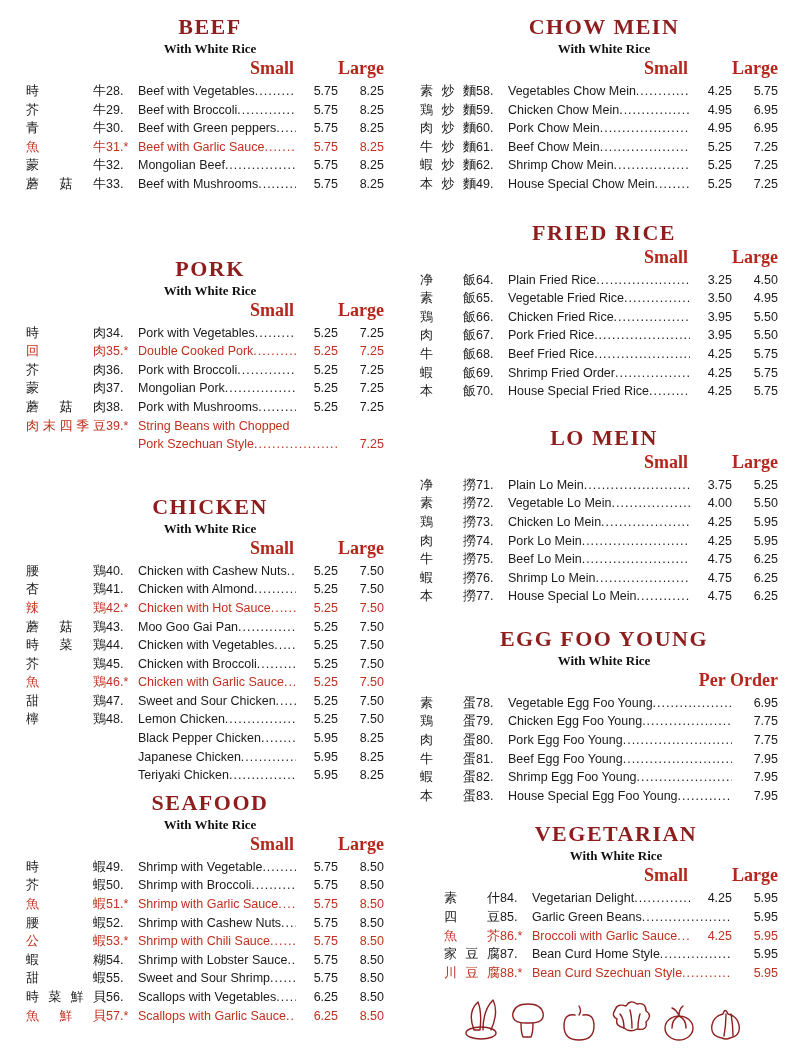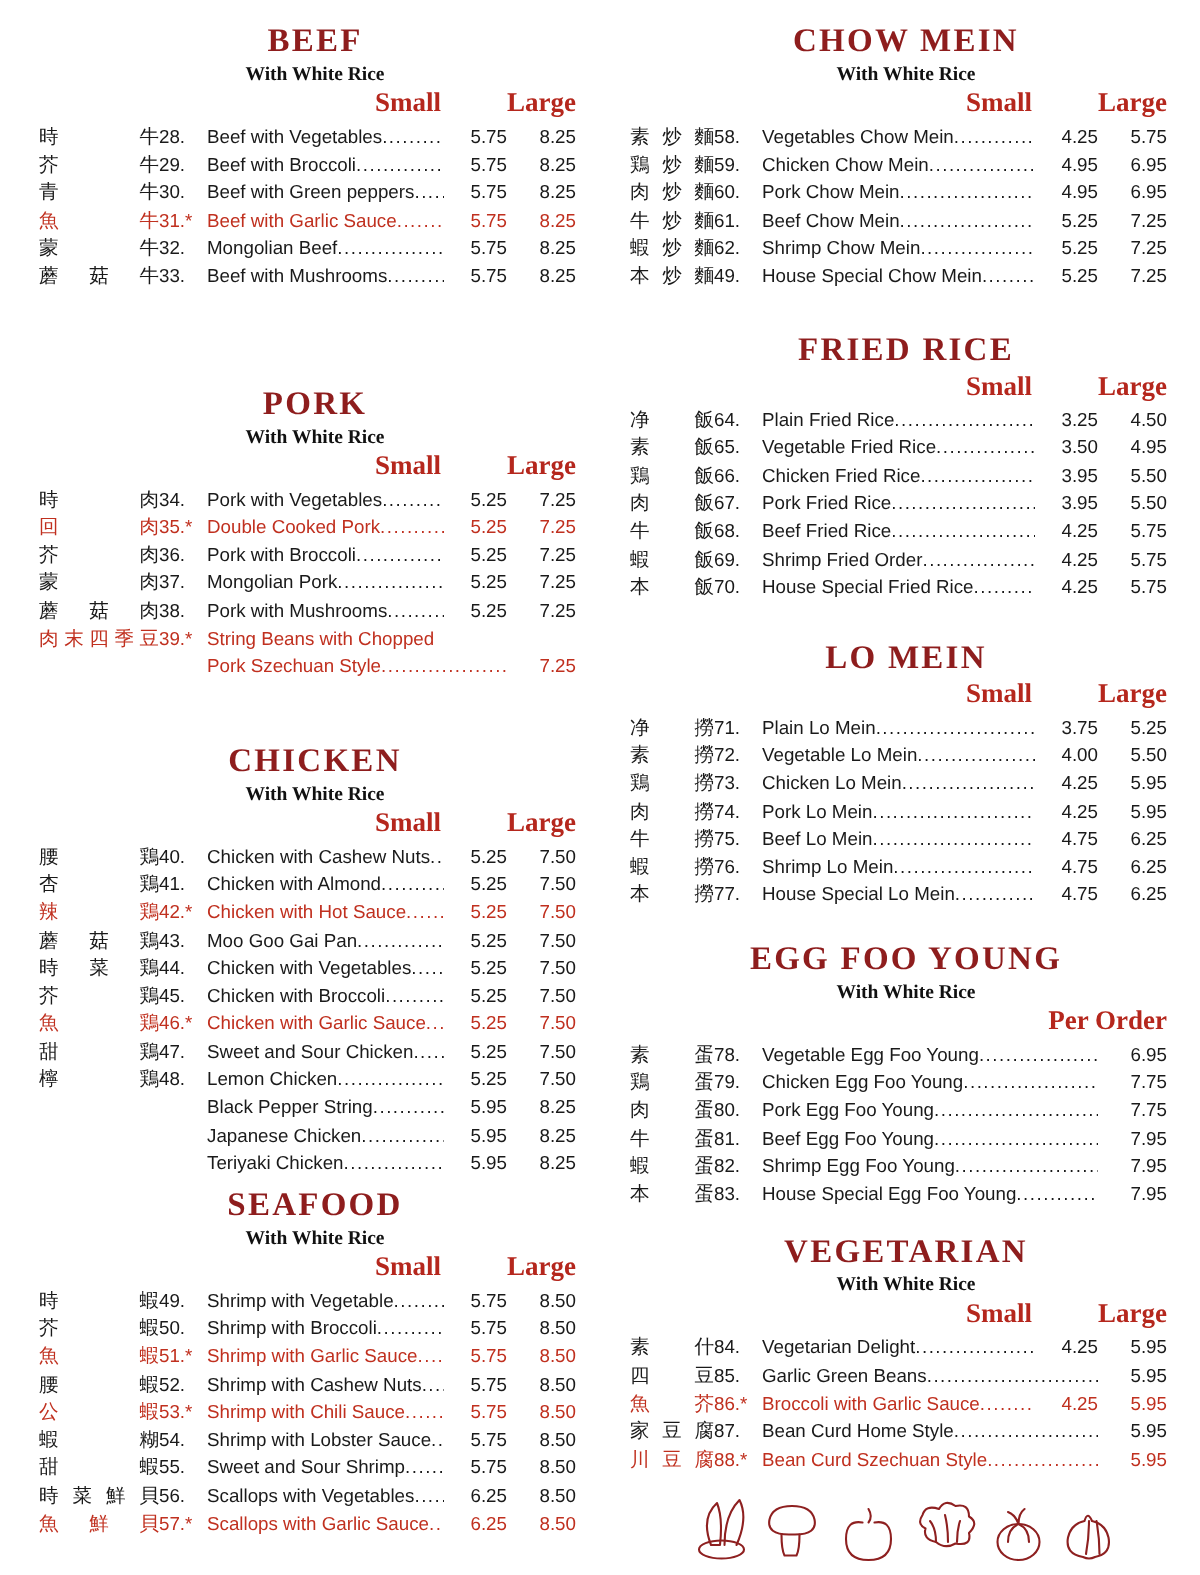--- a/index.html
+++ b/index.html
@@ -48,21 +48,21 @@
   .price.small { width:42px; }
   .price.large { width:46px; }
   .spicy { color:#c0301f; }
 
   #section-pork { margin-top:62px; }
   #section-chicken { margin-top:40px; }
   #section-seafood { margin-top:5px; }
   #section-fried-rice { margin-top:26px; }
   #section-lo-mein { margin-top:24px; }
   #section-egg-foo-young { margin-top:20px; }
-  #section-vegetarian { margin-top:16px; }
+  #section-vegetarian { margin-top:16px;margin-left:24px; }
   #section-beverages { margin-top:4px; }
 
   #section-beverages .cn { width:auto; justify-content:flex-start; margin-right:10px; }
   #section-beverages .num { width:0; }
 
   .veg-art { text-align:center; margin:6px 0 0 0; }
 </style>
 </head>
 <body>
 
@@ -359,21 +359,21 @@
     <span class="num">48.</span>
     <span class="name">Lemon Chicken</span>
     <span class="leader"></span>
     <span class="price small">5.25</span>
     <span class="price large">7.50</span>
   </div>
 
   <div class="item-row">
     <span class="cn"></span>
     <span class="num"></span>
-    <span class="name">Black Pepper String</span>
+    <span class="name">Black Pepper Chicken</span>
     <span class="leader"></span>
     <span class="price small">5.95</span>
     <span class="price large">8.25</span>
   </div>
 
   <div class="item-row">
     <span class="cn"></span>
     <span class="num"></span>
     <span class="name">Japanese Chicken</span>
     <span class="leader"></span>

